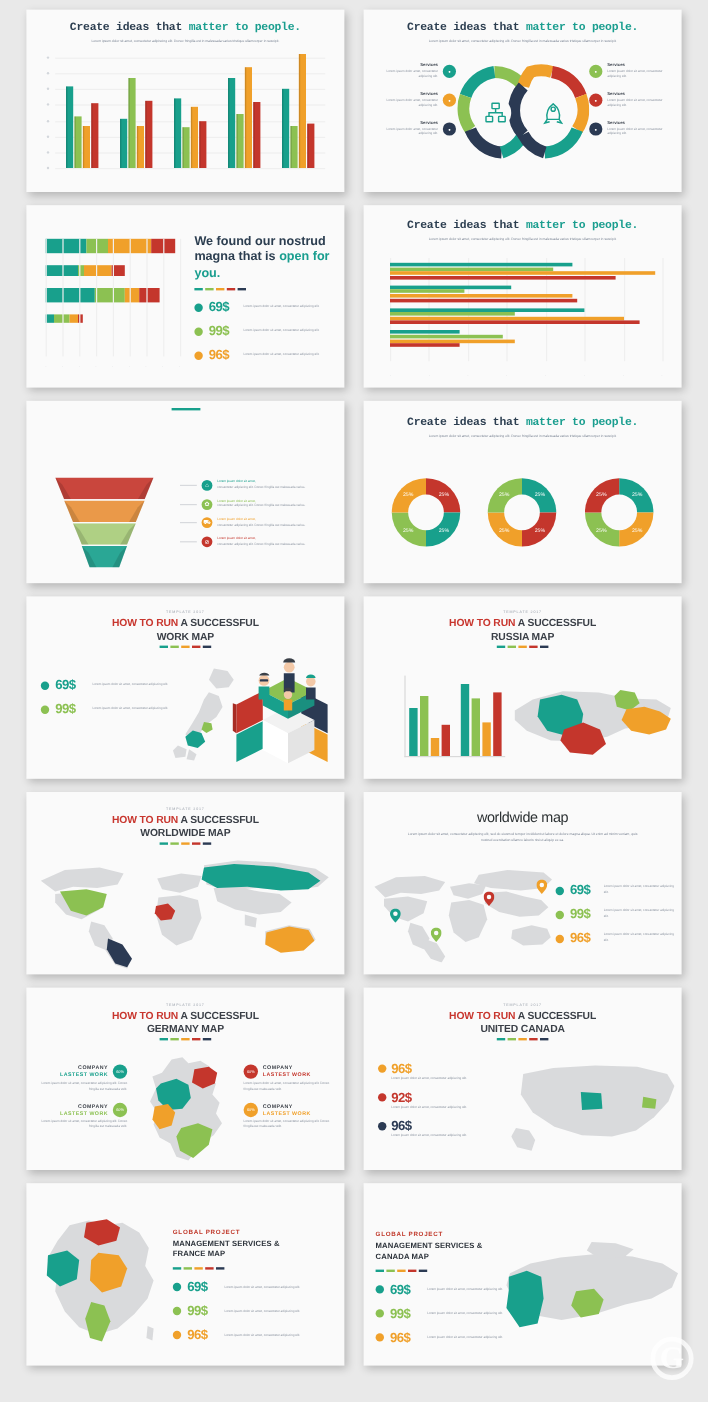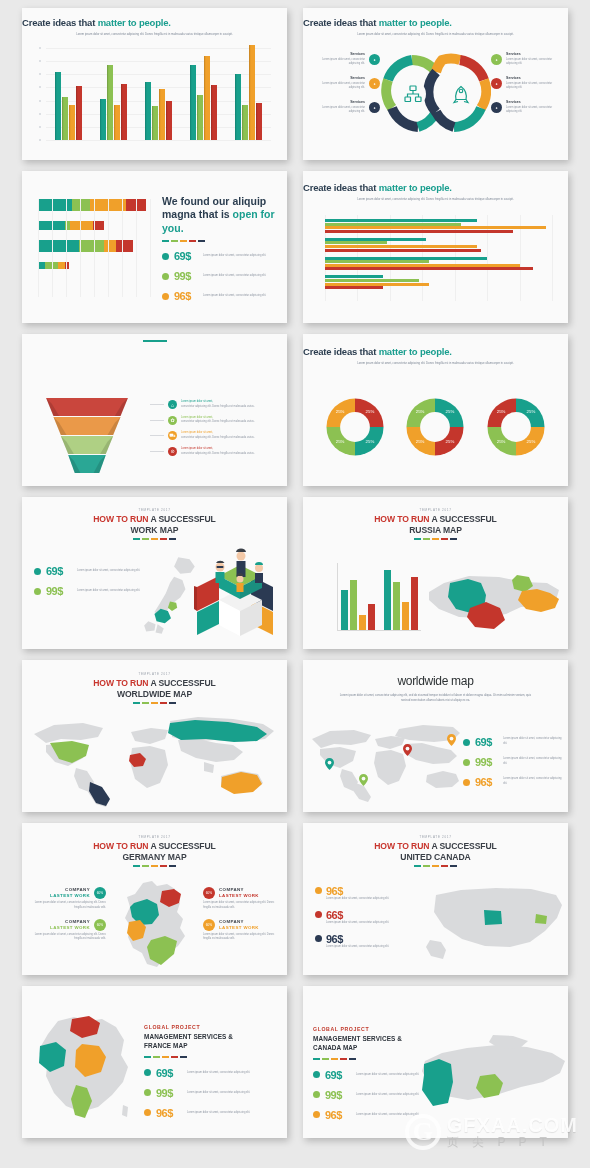--- a/index.html
+++ b/index.html
@@ -23,22 +23,22 @@
   .slide {
     position: relative;
     background: #fafafa;
     box-shadow: 2px 3px 7px rgba(0,0,0,0.22);
     overflow: hidden;
   }
   .inner { position: absolute; inset: 0; }
 
   
   .h-main {
-    font-size: 9.5px; font-weight: bold;
-    color: #2c3e50; letter-spacing: -.2px; line-height: 1.2;
+    text-align: center; font-size: 9.5px; font-weight: bold;
+    color: #2c3e50; letter-spacing: -.2px; line-height: 1.2; font-family: Liberation Mono, monospace;
   }
   .h-main .accent { color: #1a9e8f; font-weight: bold; }
   .sub {
     text-align: center; font-size: 2.8px; color: #7b8594;
     line-height: 1.9; margin-top: 4px; padding: 0 46px;
   }
   .lorem { font-size: 2.6px; color: #8d95a1; line-height: 1.85; }
 
   .tmpl-kicker {
     text-align:center; font-size:3px; color:#9aa1ab; letter-spacing:.7px;
@@ -330,21 +330,21 @@
           <span>·</span>
           <span>·</span>
           <span>·</span>
           <span>·</span>
           <span>·</span>
           <span>·</span>
         </div>
 
       <div class="s3-right">
         <div class="s3-title">
-          <span>We found our aliquip</span><br>
+          <span>We found our nostrud</span><br>
           <span>magna that is</span>
           <span class="accent">open for you.</span>
         </div>
         <div class="dashrow" style="justify-content:flex-start;margin-top:5px;">
           <i style="background:#18A08C"></i>
             <i style="background:#8CC152"></i>
           <i style="background:#F0A02A"></i>
             <i style="background:#C4362C"></i>
           <i style="background:#2B3A53"></i>
         </div>
@@ -842,21 +842,21 @@
           <div style="display:flex;gap:4px;margin-bottom:7px;align-items:flex-start">
             <span class="dot" style="background:#F0A02A;margin-top:2px"></span>
             <div>
               <div class="price" style="color:#F0A02A">96$</div>
               <div class="lorem" style="width:66px">Lorem ipsum dolor sit amet, consectetur adipiscing elit.</div>
             </div>
           </div>
           <div style="display:flex;gap:4px;margin-bottom:7px;align-items:flex-start">
             <span class="dot" style="background:#C4362C;margin-top:2px"></span>
             <div>
-              <div class="price" style="color:#C4362C">66$</div>
+              <div class="price" style="color:#C4362C">92$</div>
               <div class="lorem" style="width:66px">Lorem ipsum dolor sit amet, consectetur adipiscing elit.</div>
             </div>
           </div>
           <div style="display:flex;gap:4px;margin-bottom:7px;align-items:flex-start">
             <span class="dot" style="background:#2B3A53;margin-top:2px"></span>
             <div>
               <div class="price" style="color:#2B3A53">96$</div>
               <div class="lorem" style="width:66px">Lorem ipsum dolor sit amet, consectetur adipiscing elit.</div>
             </div>
           </div>
@@ -952,17 +952,13 @@
         <path fill="#D9DADC" d="M150 6 l40 2 l30 10 l-16 14 l-40 2 l-22-14 z"></path>
         <path fill="#18A08C" d="M12 64 l30-10 l24 10 l4 36 l-10 42 l-30 6 l-22-32 l4-30 z"></path>
         <path fill="#8CC152" d="M124 88 l30-4 l16 18 l-8 24 l-30 6 l-16-20 z"></path>
       </svg>
     </div>
   </div>
 </div>
 
 <div id="wm">
   <div class="g">G</div>
-  <div class="txt">
-    <div class="a">GFXAA.COM</div>
-    <div class="b">页 尖 P P T</div>
-  </div>
 </div>
 
 </body></html>

